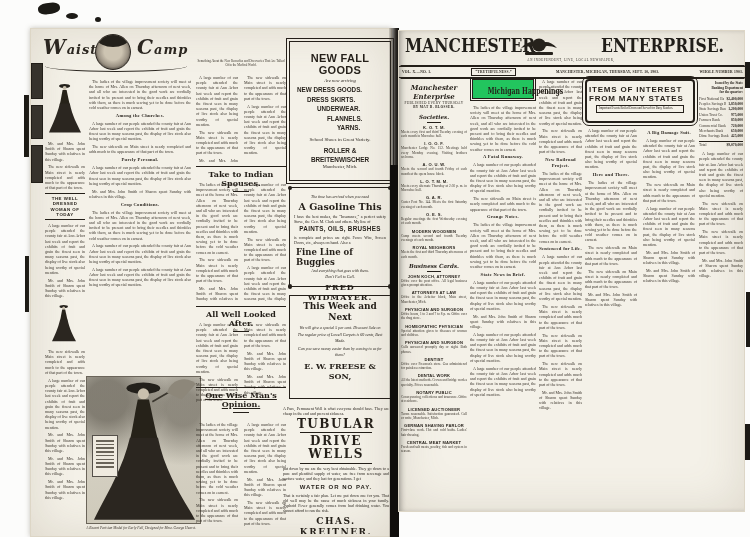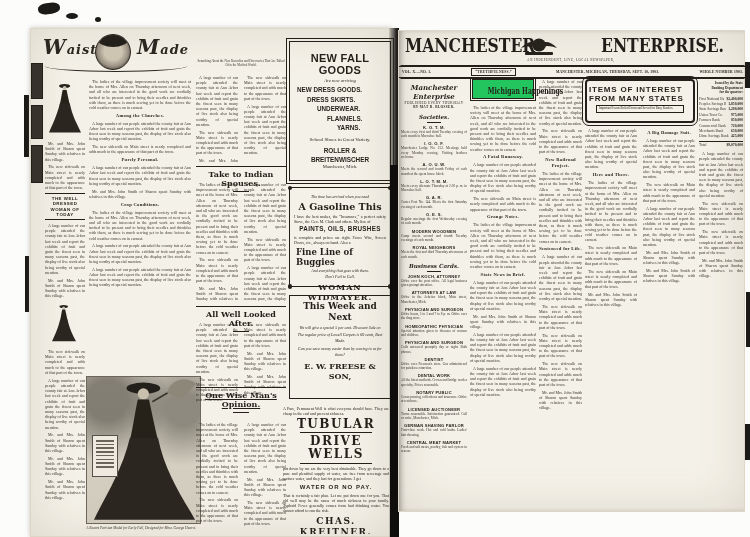--- a/index.html
+++ b/index.html
@@ -119,21 +119,21 @@
   <div class="smudge abs" style="left:746px;top:292px;width:4px;height:55px;"></div>
   <div class="smudge abs" style="left:745px;top:424px;width:5px;height:36px;"></div>
 
   <section class="page" style="left:30px;top:28px;width:362px;height:509px;">
 
     <div class="abs" style="left:10px;top:5px;width:152px;height:44px;">
       <span class="fh-word" style="left:2px;top:5px;">Waists</span>
       <div class="portrait" style="left:54px;top:0;">
           <i class="hat"></i>
         </div>
-      <span class="fh-word" style="left:96px;top:5px;">Made</span>
+      <span class="fh-word" style="left:96px;top:5px;">Camp</span>
       <div class="swash" style="left:4px;top:26px;width:142px;height:12px;"></div>
     </div>
 
     <div class="thumb" style="left:0;top:34px;height:36px;"></div>
     <div class="thumb" style="left:0;top:76px;height:34px;"></div>
     <div class="thumb" style="left:0;top:116px;height:38px;"></div>
 
     <div class="col" style="left:14px;top:50px;width:40px;height:450px;">
       <svg width="40" height="58" viewBox="0 0 100 130">
         <ellipse cx="49" cy="10" rx="14" ry="5" fill="#23201b"></ellipse>
@@ -264,21 +264,21 @@
       <i class="cdot" style="left:-2.5px;bottom:-2.5px;"></i>
       <i class="cdot" style="right:-2.5px;bottom:-2.5px;"></i>
       <div class="ad-small" style="font-size:4px;">The time has arrived when you need</div>
       <div class="ad2-title">A Gasoline This</div>
       <p class="ad-micro">I have the best makes, the “Insurance,” a perfect safety Stove, the Geo. M. Clark and others. My line of</p>
       <div class="ad2-sub">PAINTS, OILS, BRUSHES</div>
       <p class="ad-micro">is complete and prices are right. Fence Wire, Screen Doors, etc., always on hand. Also a</p>
       <div class="ad2-bug">Fine Line of Buggies</div>
       <div class="ad-small" style="font-size:4px;margin:0;">And everything that goes with them.</div>
       <div class="ad-small" style="font-size:4px;margin:0;">Don't Fail to Call.</div>
-      <div class="ad2-name">WOMAN WIDMAYER.</div>
+      <div class="ad2-name">FRED WIDMAYER.</div>
     </div>
 
     <div id="ad3" class="ad" style="left:258px;top:266px;width:102px;height:104px;">
       <div class="ad3-title">This Week and Next</div>
       <div class="ad-small" style="font-size:4px;">We will give a special 5 per cent. Discount Sale on</div>
       <div class="ad-small" style="font-size:4px;">The regular price of Lowell Carpets is 60 cents, Best Made.</div>
       <div class="ad-small" style="font-size:4px;">Can you save money easier than by coming to us for them?</div>
       <div class="ad3-name">E. W. FREESE &amp; SON,</div>
       
     </div>

